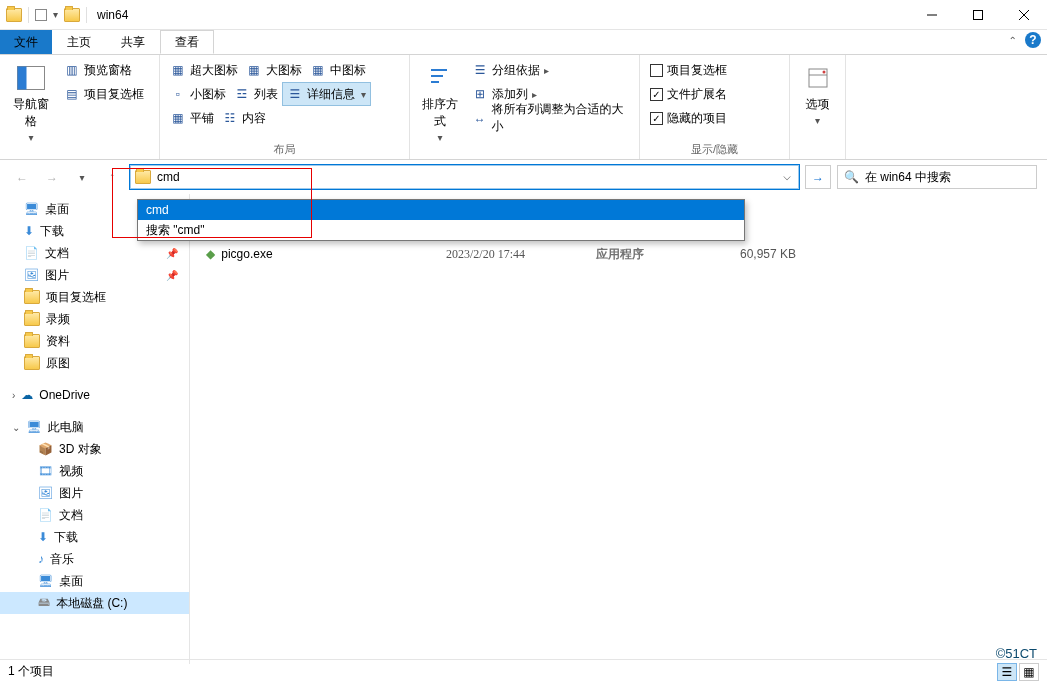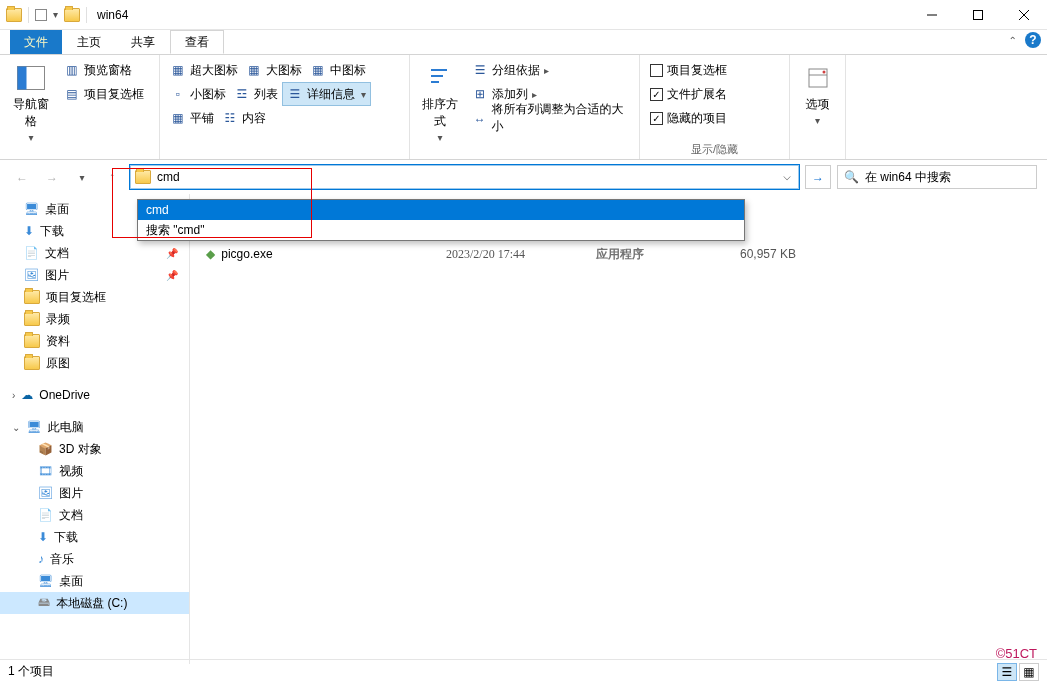--- a/index.html
+++ b/index.html
@@ -7,21 +7,21 @@
 .titlebar{height:30px;display:flex;align-items:center;background:#fff;border-bottom:1px solid #e5e5e5;}
 .titlebar .qat{display:flex;align-items:center;gap:6px;padding:0 6px;}
 .folder-ico{width:16px;height:14px;background:linear-gradient(#ffe9a6,#f7c94b);border:1px solid #d9a93c;border-radius:1px;position:relative;}
 .folder-ico:before{content:"";position:absolute;top:-3px;left:0;width:6px;height:3px;background:#f7c94b;border:1px solid #d9a93c;border-bottom:none;border-radius:1px 1px 0 0;}
 .qsep{width:1px;height:16px;background:#e0e0e0;}
 .chkbox{width:12px;height:12px;border:1px solid #888;display:inline-block;}
 .title-text{flex:1;text-align:left;padding-left:4px;}
 .winctrls{display:flex;}
 .winbtn{width:46px;height:30px;display:flex;align-items:center;justify-content:center;cursor:default;}
 .tabs-row{height:24px;display:flex;align-items:stretch;background:#fff;position:relative;}
-.file-tab{background:#1979ca;color:#fef9c3;padding:0 14px;display:flex;align-items:center;margin-left:10px;}
+.file-tab{background:#1979ca;color:#000000;padding:0 14px;display:flex;align-items:center;}
 .tab{padding:0 14px;display:flex;align-items:center;border:1px solid transparent;cursor:default;}
 .tab.active{border:1px solid #d4d4d4;border-bottom:1px solid #fff;background:#fff;}
 .tabs-right{position:absolute;right:6px;top:2px;display:flex;gap:8px;align-items:center;}
 .help-ico{width:16px;height:16px;border-radius:50%;background:#1979ca;color:#fff;display:flex;align-items:center;justify-content:center;font-weight:bold;}
 .ribbon{height:106px;border-top:1px solid #d4d4d4;border-bottom:1px solid #d4d4d4;background:#fff;display:flex;}
 .ribgroup{border-right:1px solid #e3e3e3;display:flex;flex-direction:column;padding:3px 6px 0 6px;}
 .ribgroup .glabel{text-align:center;font-size:11px;color:#666;padding:3px 0 2px;}
 .ribbody{flex:1;display:flex;align-items:flex-start;gap:4px;}
 .bigbtn{display:flex;flex-direction:column;align-items:center;justify-content:center;width:50px;padding:4px 2px;text-align:center;gap:2px;}
 .bigbtn .ico{width:32px;height:32px;display:flex;align-items:center;justify-content:center;}
@@ -50,21 +50,21 @@
 .content{flex:1;position:relative;}
 .filerow{position:absolute;left:16px;top:50px;right:20px;height:20px;display:flex;align-items:center;}
 .filerow .c-name{width:240px;display:flex;align-items:center;gap:6px;}
 .filerow .c-date{width:150px;color:#555;font-family:Liberation Serif, serif;}
 .filerow .c-type{width:110px;color:#737373;font-weight:bold;}
 .filerow .c-size{width:90px;color:#555;text-align:right;}
 .statusbar{position:absolute;bottom:0;left:0;right:0;height:24px;border-top:1px solid #e5e5e5;display:flex;align-items:center;padding:0 8px;font-size:12px;}
 .statusbar .viewbtns{margin-left:auto;display:flex;gap:2px;}
 .sq{width:20px;height:18px;border:1px solid #ccc;display:flex;align-items:center;justify-content:center;}
 .sq.active{background:#cde6f7;border-color:#7ab6e8;}
-.watermark{position:absolute;right:10px;bottom:22px;color:#be185d;font-size:13px;}
+.watermark{position:absolute;right:10px;bottom:22px;color:#0c4a6e;font-size:13px;}
 .chev{font-size:10px;color:#555;}
 svg{display:block;}
 .addr-dd{position:absolute;right:2px;top:0;height:22px;width:18px;display:flex;align-items:center;justify-content:center;}
 </style>
 </head>
 <body>
 
 <div class="titlebar">
   <div class="qat">
     <span class="folder-ico"></span>
@@ -167,20 +167,21 @@
         <div class="medrow">
             <span class="smico">▦</span>
             <span>平铺</span>
           </div>
         <div class="medrow">
             <span class="smico">☷</span>
             <span>内容</span>
           </div>
       </div>
     </div>
+    <div class="glabel">布局</div>
   </div>
 
   <div class="ribgroup" style="width:230px">
     <div class="ribbody">
       <div class="bigbtn">
         <span class="ico">
             <svg width="26" height="24">
               <line x1="4" y1="4" x2="20" y2="4" stroke="#2b7cd3" stroke-width="2"></line>
               <line x1="4" y1="10" x2="16" y2="10" stroke="#2b7cd3" stroke-width="2"></line>
               <line x1="4" y1="16" x2="12" y2="16" stroke="#2b7cd3" stroke-width="2"></line>

